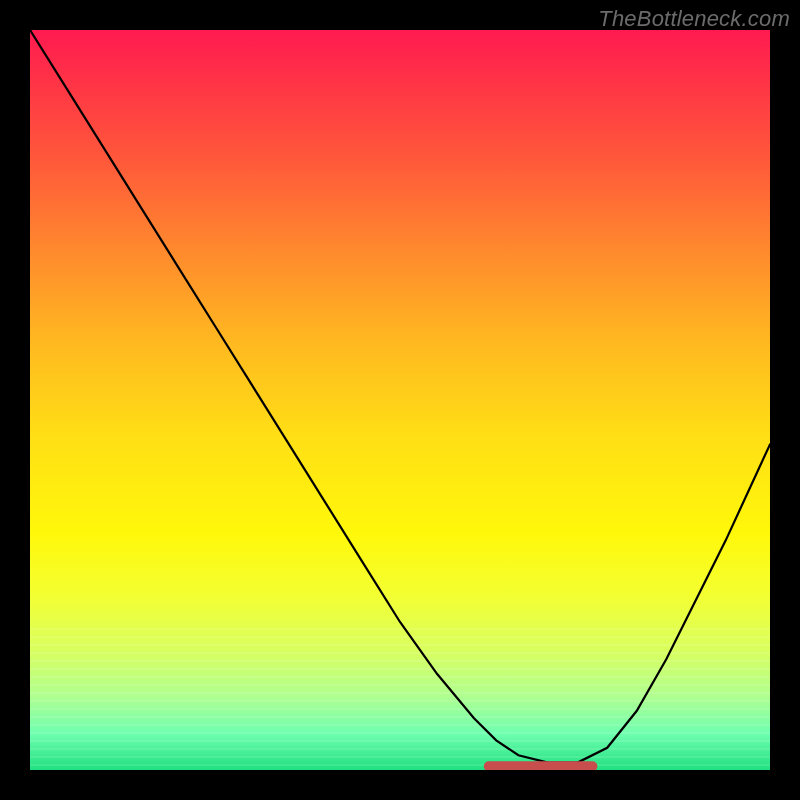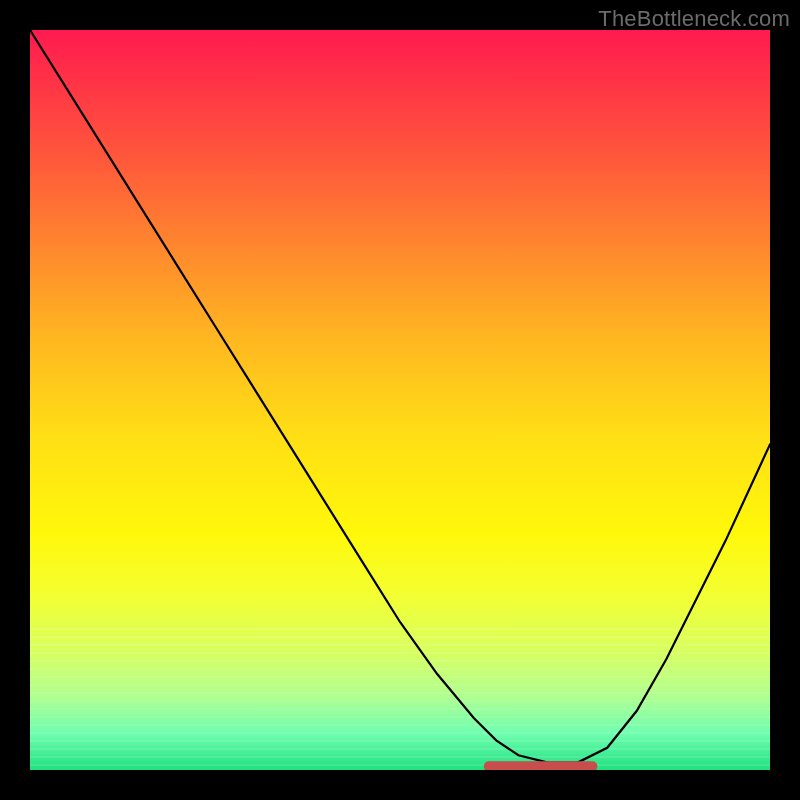--- a/index.html
+++ b/index.html
@@ -57,20 +57,21 @@
     pointer-events: none;
   }
   .watermark {
     position: absolute;
     top: 6px;
     right: 10px;
     color: #6b6b6b;
     font-size: 22px;
     letter-spacing: 0.2px;
     pointer-events: none;
+    font-style: italic;
   }
   svg.lines {
     position: absolute;
     left: 0;
     top: 0;
     width: 100%;
     height: 100%;
     pointer-events: none;
   }
   .curve {

